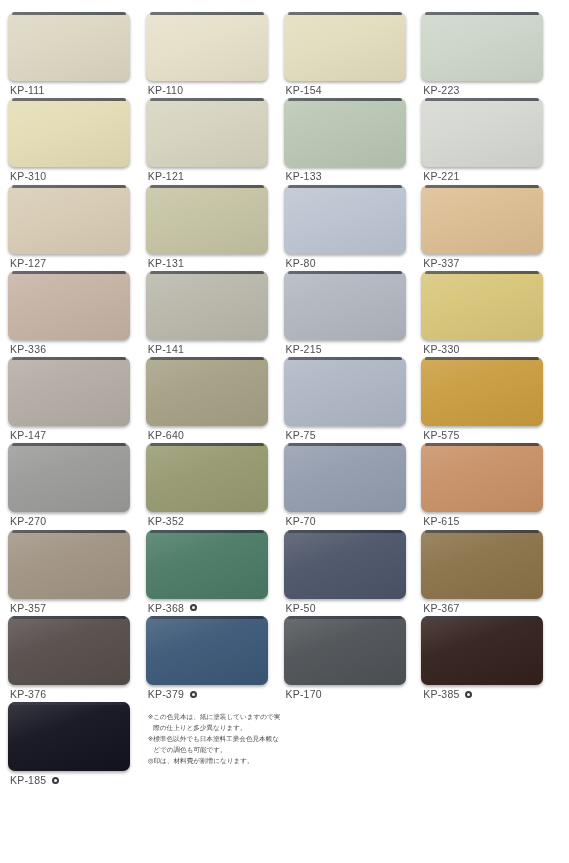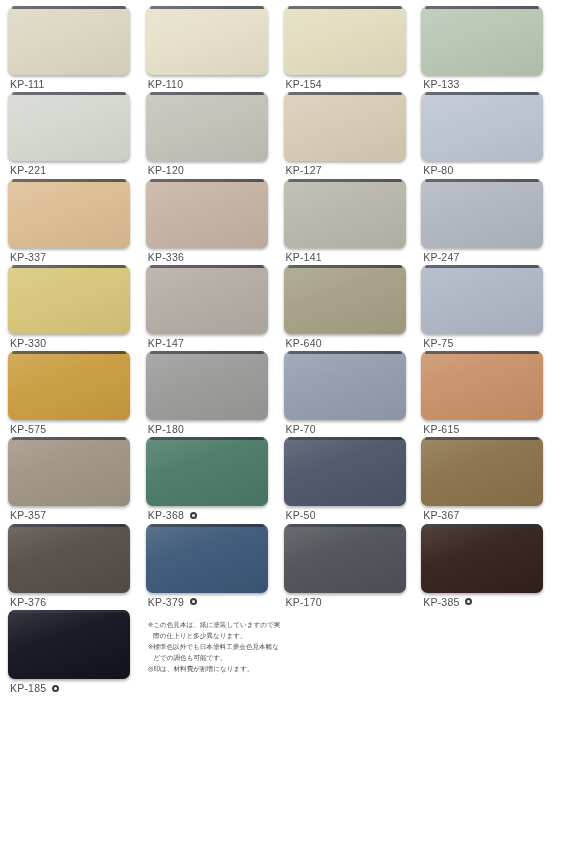--- a/index.html
+++ b/index.html
@@ -11,21 +11,21 @@
     width: 569px;
     height: 863px;
     font-family: "Liberation Sans", sans-serif;
     overflow: hidden;
   }
   #chart {
     width: 554px;
     height: 863px;
     position: relative;
     box-sizing: border-box;
-    padding: 6px 8px 0 8px;
+    padding: 12px 8px 0 8px;
   }
   .grid {
     display: grid;
     grid-template-columns: repeat(4, 1fr);
     grid-template-rows: repeat(10, 86.3px);
     column-gap: 13px;
     row-gap: 0;
   }
   .cell {
     position: relative;
@@ -136,21 +136,48 @@
     </div>
     <div class="cell">
       <div class="swatch-wrap">
         <div class="swatch" style="background: rgb(226, 221, 190);"></div>
       </div>
       <div class="label-row">
         <span class="label">KP-154</span>
 
       </div>
     </div>
-
+    <div class="cell">
+      <div class="swatch-wrap">
+        <div class="swatch" style="background: rgb(205, 213, 200);"></div>
+      </div>
+      <div class="label-row">
+        <span class="label">KP-223</span>
+
+      </div>
+    </div>
+
+    <div class="cell">
+      <div class="swatch-wrap">
+        <div class="swatch" style="background: rgb(228, 220, 180);"></div>
+      </div>
+      <div class="label-row">
+        <span class="label">KP-310</span>
+
+      </div>
+    </div>
+    <div class="cell">
+      <div class="swatch-wrap">
+        <div class="swatch" style="background: rgb(214, 211, 191);"></div>
+      </div>
+      <div class="label-row">
+        <span class="label">KP-121</span>
+
+      </div>
+    </div>
     <div class="cell">
       <div class="swatch-wrap">
         <div class="swatch" style="background: rgb(185, 198, 179);"></div>
       </div>
       <div class="label-row">
         <span class="label">KP-133</span>
 
       </div>
     </div>
     <div class="cell">
@@ -158,38 +185,38 @@
         <div class="swatch" style="background: rgb(213, 215, 209);"></div>
       </div>
       <div class="label-row">
         <span class="label">KP-221</span>
 
       </div>
     </div>
 
     <div class="cell">
       <div class="swatch-wrap">
-        <div class="swatch" style="background: rgb(195, 193, 184);"></div>
-      </div>
-      <div class="label-row">
-        <span class="label">KP-120</span>
-
-      </div>
-    </div>
-    <div class="cell">
-      <div class="swatch-wrap">
         <div class="swatch" style="background: rgb(215, 203, 180);"></div>
       </div>
       <div class="label-row">
         <span class="label">KP-127</span>
 
       </div>
     </div>
     <div class="cell">
       <div class="swatch-wrap">
+        <div class="swatch" style="background: rgb(197, 195, 163);"></div>
+      </div>
+      <div class="label-row">
+        <span class="label">KP-131</span>
+
+      </div>
+    </div>
+    <div class="cell">
+      <div class="swatch-wrap">
         <div class="swatch" style="background: rgb(188, 196, 209);"></div>
       </div>
       <div class="label-row">
         <span class="label">KP-80</span>
 
       </div>
     </div>
 
     <div class="cell">
       <div class="swatch-wrap">
@@ -216,21 +243,21 @@
       <div class="label-row">
         <span class="label">KP-141</span>
 
       </div>
     </div>
     <div class="cell">
       <div class="swatch-wrap">
         <div class="swatch" style="background: rgb(177, 182, 191);"></div>
       </div>
       <div class="label-row">
-        <span class="label">KP-247</span>
+        <span class="label">KP-215</span>
 
       </div>
     </div>
 
     <div class="cell">
       <div class="swatch-wrap">
         <div class="swatch" style="background: rgb(215, 197, 120);"></div>
       </div>
       <div class="label-row">
         <span class="label">KP-330</span>
@@ -272,21 +299,30 @@
       <div class="label-row">
         <span class="label">KP-575</span>
 
       </div>
     </div>
     <div class="cell">
       <div class="swatch-wrap">
         <div class="swatch" style="background: rgb(154, 155, 152);"></div>
       </div>
       <div class="label-row">
-        <span class="label">KP-180</span>
+        <span class="label">KP-270</span>
+
+      </div>
+    </div>
+    <div class="cell">
+      <div class="swatch-wrap">
+        <div class="swatch" style="background: rgb(150, 153, 111);"></div>
+      </div>
+      <div class="label-row">
+        <span class="label">KP-352</span>
 
       </div>
     </div>
     <div class="cell">
       <div class="swatch-wrap">
         <div class="swatch" style="background: rgb(147, 156, 174);"></div>
       </div>
       <div class="label-row">
         <span class="label">KP-70</span>
 

